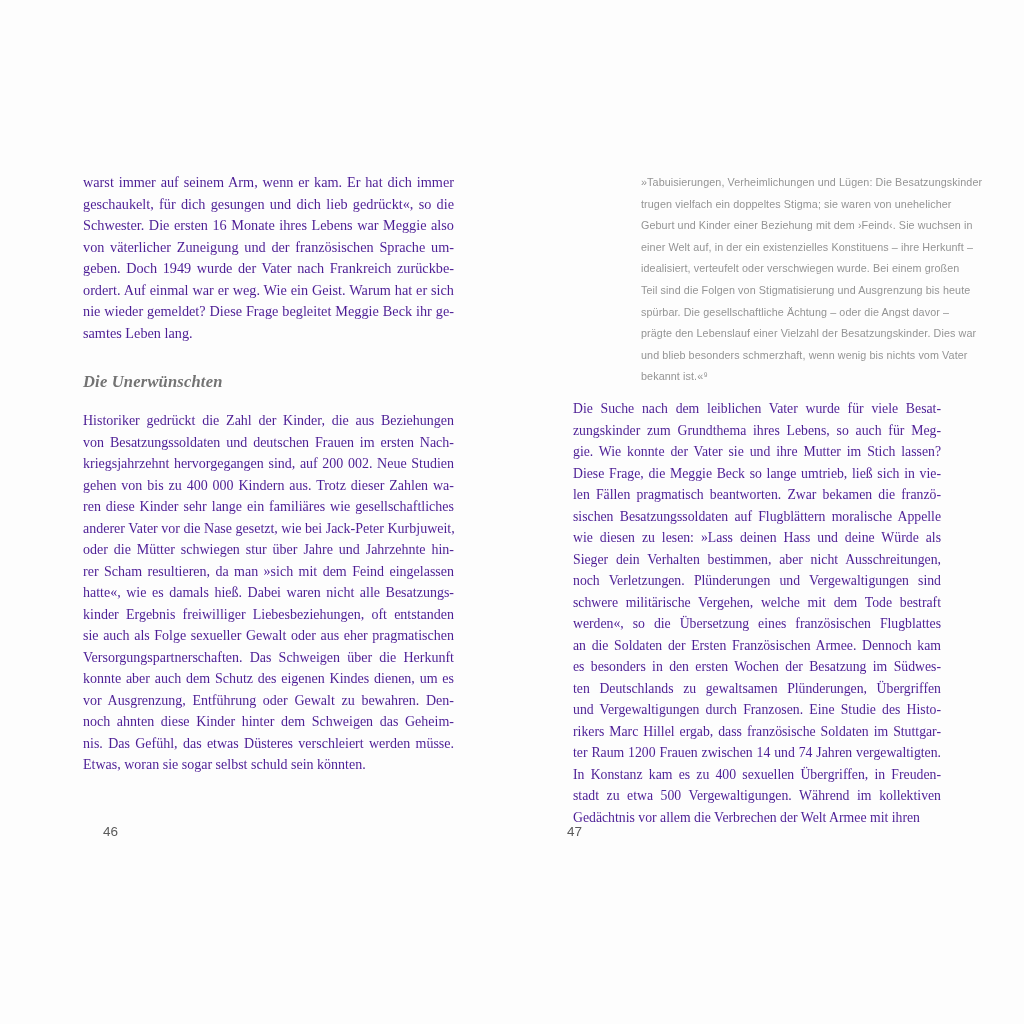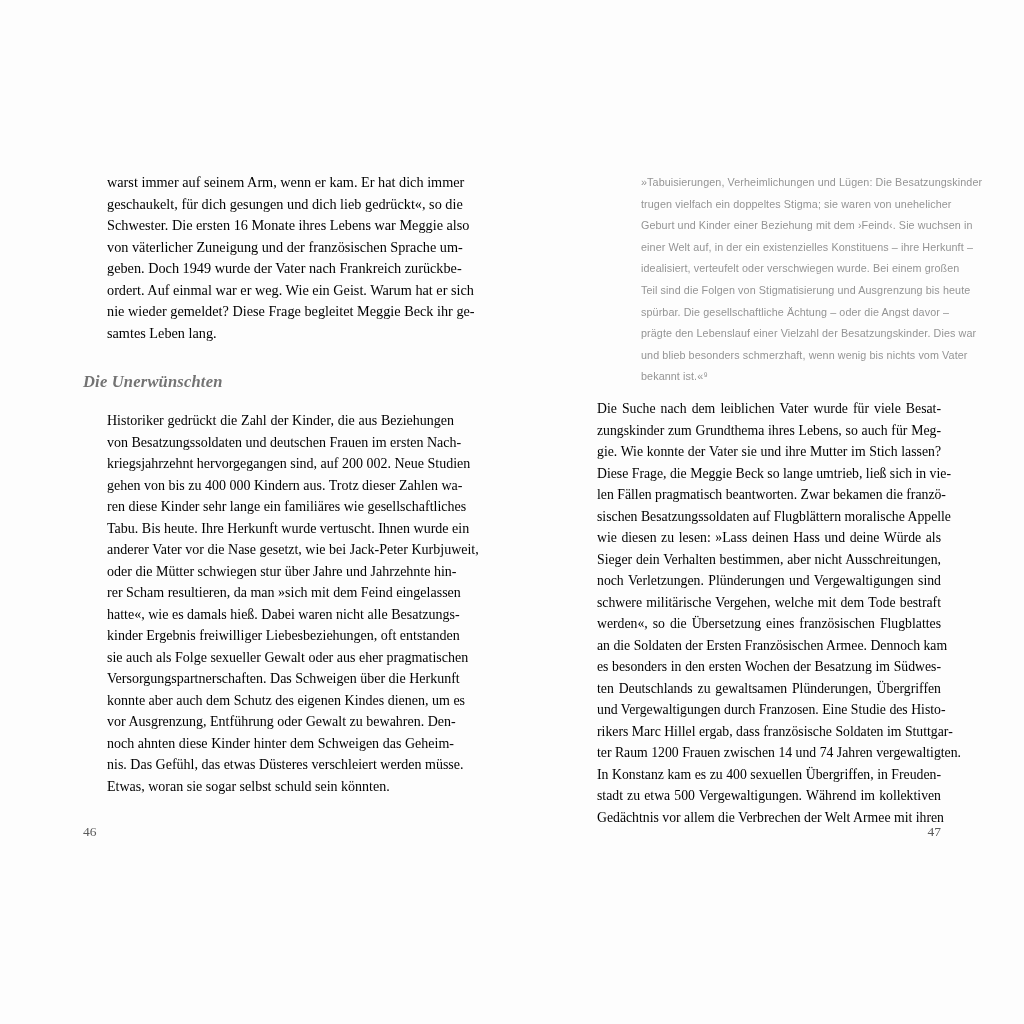--- a/index.html
+++ b/index.html
@@ -8,25 +8,25 @@
     background: #fdfdfd;
     position: relative;
     overflow: hidden;
   }
   .page-col { position: absolute; top: 172px; }
   #left-col  { left: 83px;  width: 371px; }
   #right-col { left: 573px; width: 368px; }
 
   .body-par {
     font-family: "Liberation Serif", "DejaVu Serif", serif;
-    color: #000000;
+    color: #4c1d95;
     font-size: 15px;
     line-height: 21.5px;
     position: absolute;
-    left: 0; right: 0; margin-left: 24px;
+    left: 0; right: 0;
   }
   .line { white-space: nowrap; overflow: visible; }
   .justified .jline { text-align: justify; text-align-last: justify; }
   .justified .jline.last { text-align-last: left; }
 
   #left-par1 { top: 0; }
   #left-heading {
     position: absolute; top: 200px; left: 0;
     font-family: "Liberation Serif", "DejaVu Serif", serif;
     font-weight: bold;
@@ -46,26 +46,27 @@
     font-size: 13px;
     line-height: 21.6px;
     letter-spacing: 0.1px;
     margin-left: 44px;
   }
   #right-par { top: 226px; }
 
   .page-number {
     position: absolute;
     top: 824px;
-    font-family: Liberation Serif, serif;
+    font-family: Liberation Sans, sans-serif;
     font-size: 13.5px;
     color: #5a5a5a;
+    margin-left: 20px;
   }
   #pn-left  { left: 83px; }
-  #pn-right { left: 573px; width: 368px; text-align: right; }
+  #pn-right { left: 547px; width: 368px; text-align: left; }
 </style>
 </head>
 <body>
 
 <div id="left-col" class="page-col">
   <div id="left-par1" class="body-par justified" style="font-size: 14.25px;">
       <div class="line jline">warst immer auf seinem Arm, wenn er kam. Er hat dich immer</div>
       <div class="line jline">geschaukelt, für dich gesungen und dich lieb gedrückt«, so die</div>
       <div class="line jline">Schwester. Die ersten 16 Monate ihres Lebens war Meggie also</div>
       <div class="line jline">von väterlicher Zuneigung und der französischen Sprache um-</div>
@@ -74,21 +75,20 @@
       <div class="line jline">nie wieder gemeldet? Diese Frage begleitet Meggie Beck ihr ge-</div>
       <div class="line jline last">samtes Leben lang.</div>
     </div>
   <div id="left-heading">Die Unerwünschten</div>
   <div id="left-par2" class="body-par justified" style="font-size: 14px;">
       <div class="line jline">Historiker gedrückt die Zahl der Kinder, die aus Beziehungen</div>
       <div class="line jline">von Besatzungssoldaten und deutschen Frauen im ersten Nach-</div>
       <div class="line jline">kriegsjahrzehnt hervorgegangen sind, auf 200 002. Neue Studien</div>
       <div class="line jline">gehen von bis zu 400 000 Kindern aus. Trotz dieser Zahlen wa-</div>
       <div class="line jline">ren diese Kinder sehr lange ein familiäres wie gesellschaftliches</div>
-      <div class="line jline">Tabu. Bis heute. Ihre Herkunft wurde vertuscht. Ihnen wurde ein</div>
       <div class="line jline">anderer Vater vor die Nase gesetzt, wie bei Jack-Peter Kurbjuweit,</div>
       <div class="line jline">oder die Mütter schwiegen stur über Jahre und Jahrzehnte hin-</div>
       <div class="line jline">rer Scham resultieren, da man »sich mit dem Feind eingelassen</div>
       <div class="line jline">hatte«, wie es damals hieß. Dabei waren nicht alle Besatzungs-</div>
       <div class="line jline">kinder Ergebnis freiwilliger Liebesbeziehungen, oft entstanden</div>
       <div class="line jline">sie auch als Folge sexueller Gewalt oder aus eher pragmatischen</div>
       <div class="line jline">Versorgungspartnerschaften. Das Schweigen über die Herkunft</div>
       <div class="line jline">konnte aber auch dem Schutz des eigenen Kindes dienen, um es</div>
       <div class="line jline">vor Ausgrenzung, Entführung oder Gewalt zu bewahren. Den-</div>
       <div class="line jline">noch ahnten diese Kinder hinter dem Schweigen das Geheim-</div>

